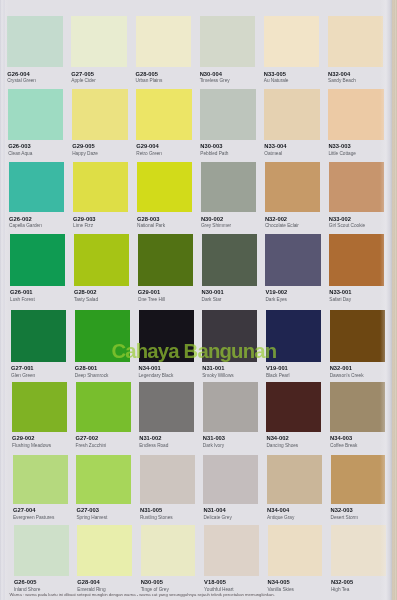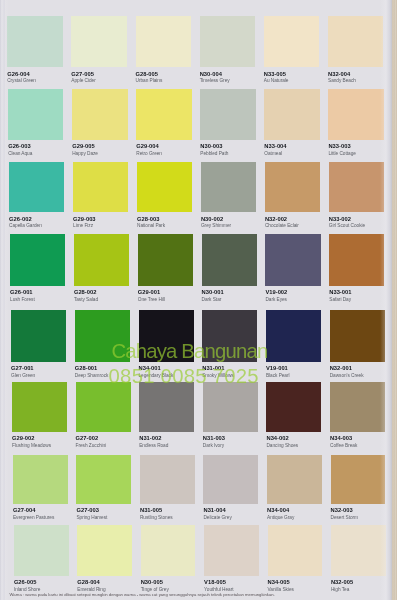--- a/index.html
+++ b/index.html
@@ -22,21 +22,21 @@
         rgba(244,244,248,.12) 3px, rgba(212,212,224,.55) 4px,
         rgba(248,248,250,.10) 5.5px, rgba(255,255,255,0) 9px,
         rgba(255,255,255,0) 380px, rgba(238,238,242,.35) 386px,
         rgba(206,206,216,.6) 390px, rgba(176,174,180,.55) 392px);}
   .grid{position:absolute;left:0;top:0;width:389px;height:600px;}
   .cell{position:absolute;}
   .swatch{position:absolute;left:0;top:0;width:55.5px;height:51px;}
   .code{position:absolute;left:0;top:55px;font-size:5.75px;font-weight:bold;color:#14171d;letter-spacing:0.02px;white-space:nowrap;}
   .nm{position:absolute;left:0;top:62px;font-size:4.75px;color:#5c5f66;letter-spacing:-0.04px;white-space:nowrap;}
   .footer{position:absolute;left:9.5px;top:591.6px;font-size:4.22px;color:#5a5458;white-space:nowrap;}
-  .wm{position:absolute;pointer-events:none;font-weight:normal;white-space:nowrap;
+  .wm{position:absolute;pointer-events:none;font-weight:bold;white-space:nowrap;
       font-family:"Liberation Sans",sans-serif;opacity:.68;color:#9acd32;text-align:center;}
   .wm-brand{left:111.4px;top:340.4px;font-size:20.3px;letter-spacing:-0.8px;}
   .wm-phone{left:108.6px;top:364.6px;font-size:20.3px;letter-spacing:0.25px;}
 </style>
 </head>
 <body>
 
 <div class="page">
   <div class="bg"></div>
   <div class="card">
@@ -279,14 +279,13 @@
         <div class="cell" style="left: 330.914px; top: 524.9px;">
           <div class="swatch" style="background: rgb(234, 224, 205); height: 50.9px; width: 54.7661px;"></div>
           <div class="code" style="top: 54.6px;">N32-005</div>
           <div class="nm" style="top: 62px;">High Tea</div>
         </div>
       </div>
     <div class="footer">Warna : warna pada kartu ini dibuat setepat mungkin dengan warna - warna cat yang sesungguhnya sejauh teknik percetakan memungkinkan.</div>
     <div class="cardshade"></div>
   </div>
   <div class="wm wm-brand">Cahaya Bangunan</div>
-  <div class="wm wm-phone">0851 0085 7025</div>
 </div>
 
 </body></html>

